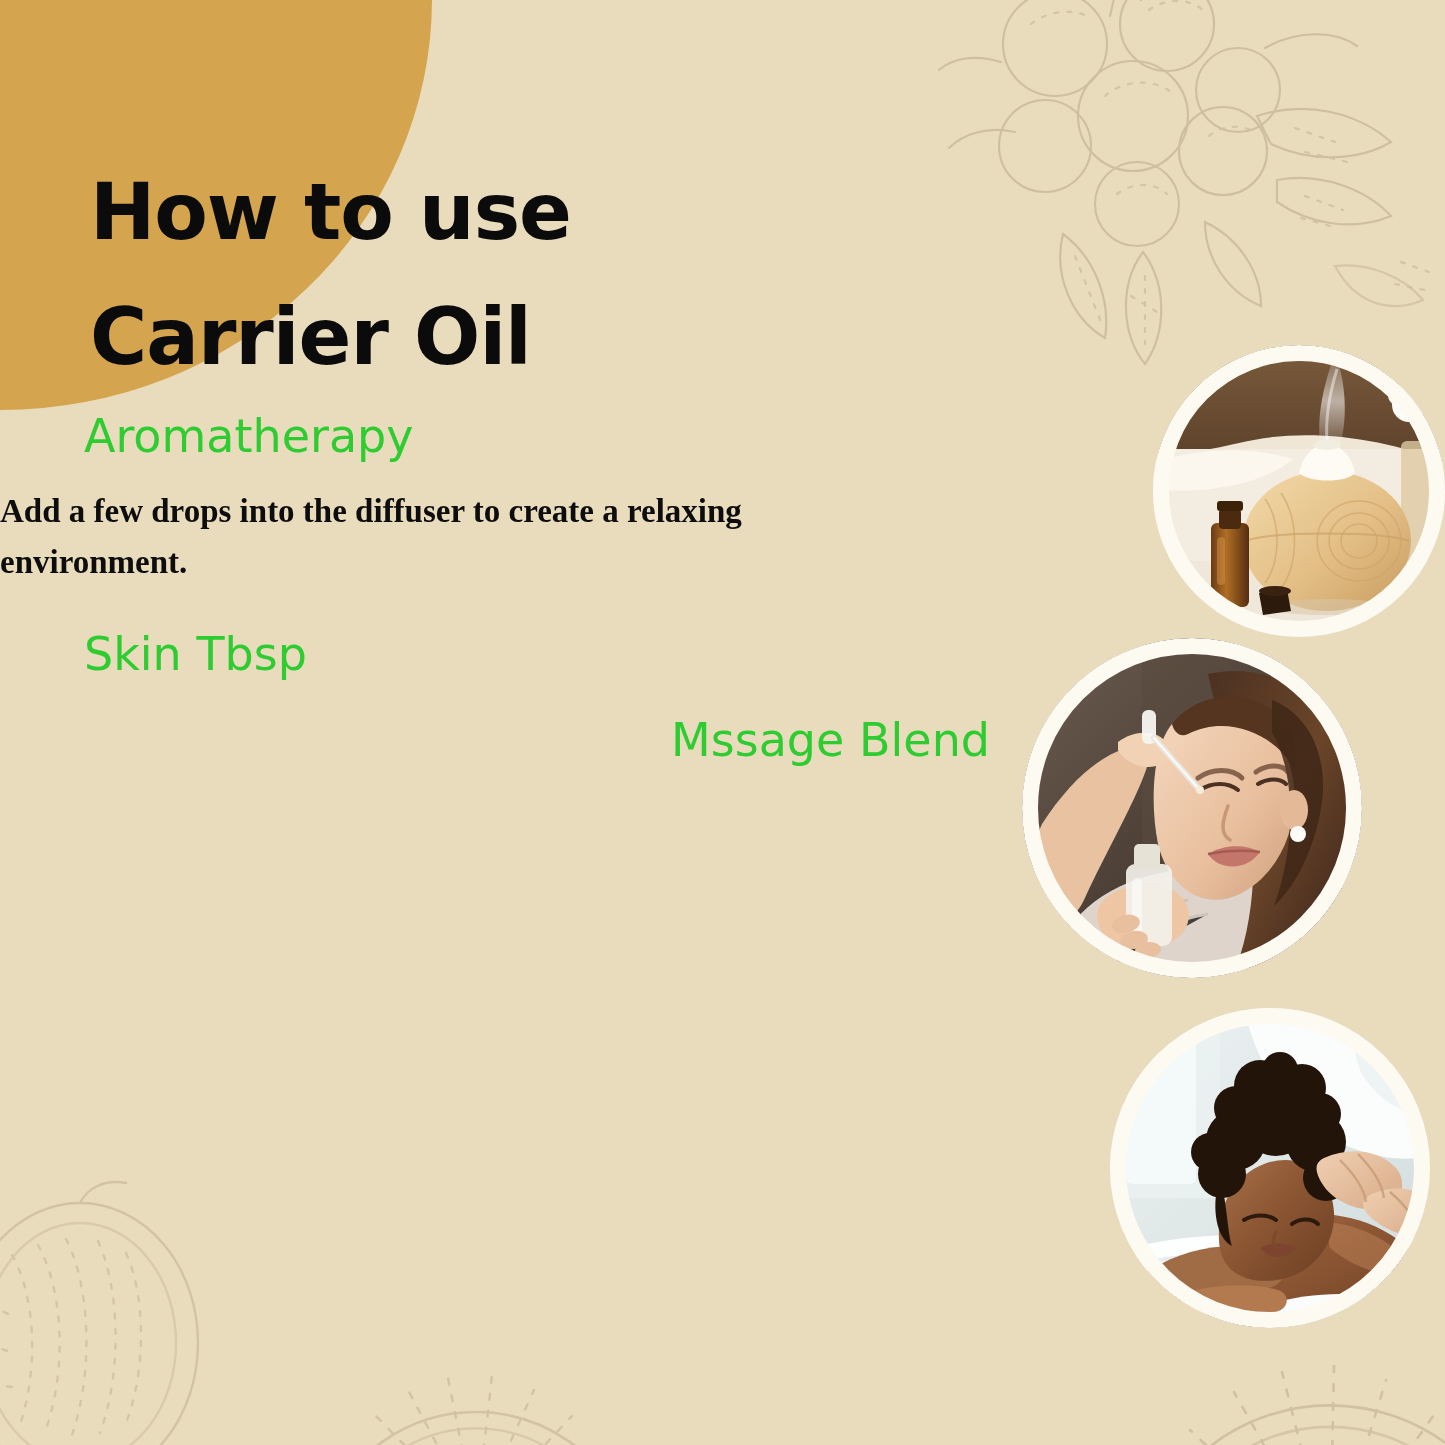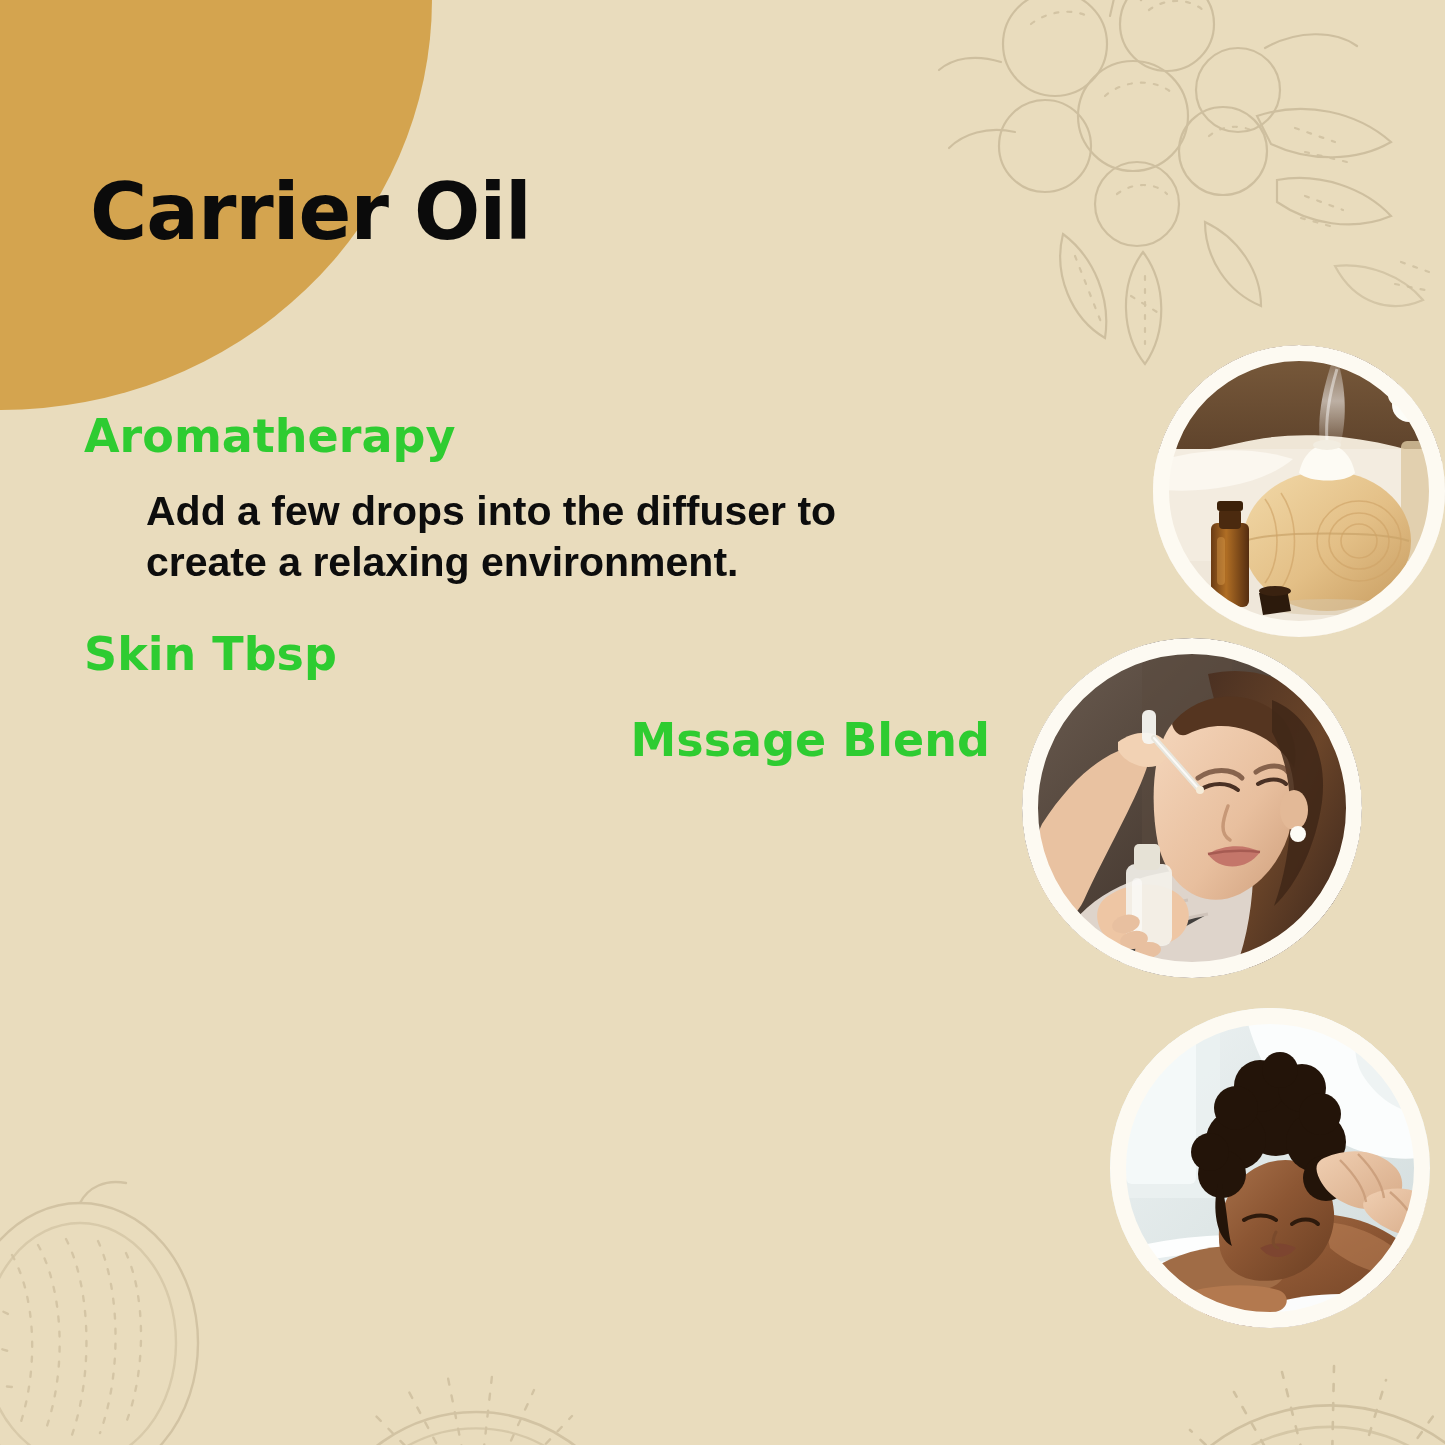--- a/index.html
+++ b/index.html
@@ -85,33 +85,32 @@
   #content {
     position: absolute;
     left: 0;
     top: 408px;
     width: 990px;
     z-index: 4;
   }
   .section { margin: 0; }
   .section-heading {
     font-family: "DejaVu Sans", "Liberation Sans", sans-serif;
-    font-weight: bold;
+    font-weight: normal;
     font-size: 46px;
     line-height: 56px;
     color: #2ecc31;
     margin-left: 84px;
     white-space: nowrap;
   }
   .section-body {
-    font-family: Liberation Sans, sans-serif;
+    font-family: Liberation Serif, serif;
     font-weight: bold;
-    font-size: 41px;
+    font-size: 33px;
     color: #0d0d0d;
-    margin-left: 146px;
     max-width: 760px;
   }
 
   
   #sec-aroma            { margin-top: 0; }
   #sec-aroma .section-body   { margin-top: 22px; line-height: 51px; }
 
   #sec-skin             { margin-top: 38px; }
   #sec-skin .section-body    { margin-top: 18px; line-height: 51px; }
 
@@ -229,20 +228,21 @@
       <path d="M200 292 L350 196"></path>
       <path d="M200 292 L376 248"></path>
       <path d="M200 292 L30 226"></path>
       <path d="M200 292 L22 254"></path>
     </g>
   </svg>
 
   <div id="gold-circle"></div>
 
   <div id="headline">
+    <div class="title-line">How to use</div>
     <div class="title-line">Carrier Oil</div>
   </div>
 
   <div id="content">
 
     <div class="section" id="sec-aroma">
       <div class="section-heading">Aromatherapy</div>
       <div class="section-body">Add a few drops into the diffuser to create a relaxing environment.</div>
     </div>
 

